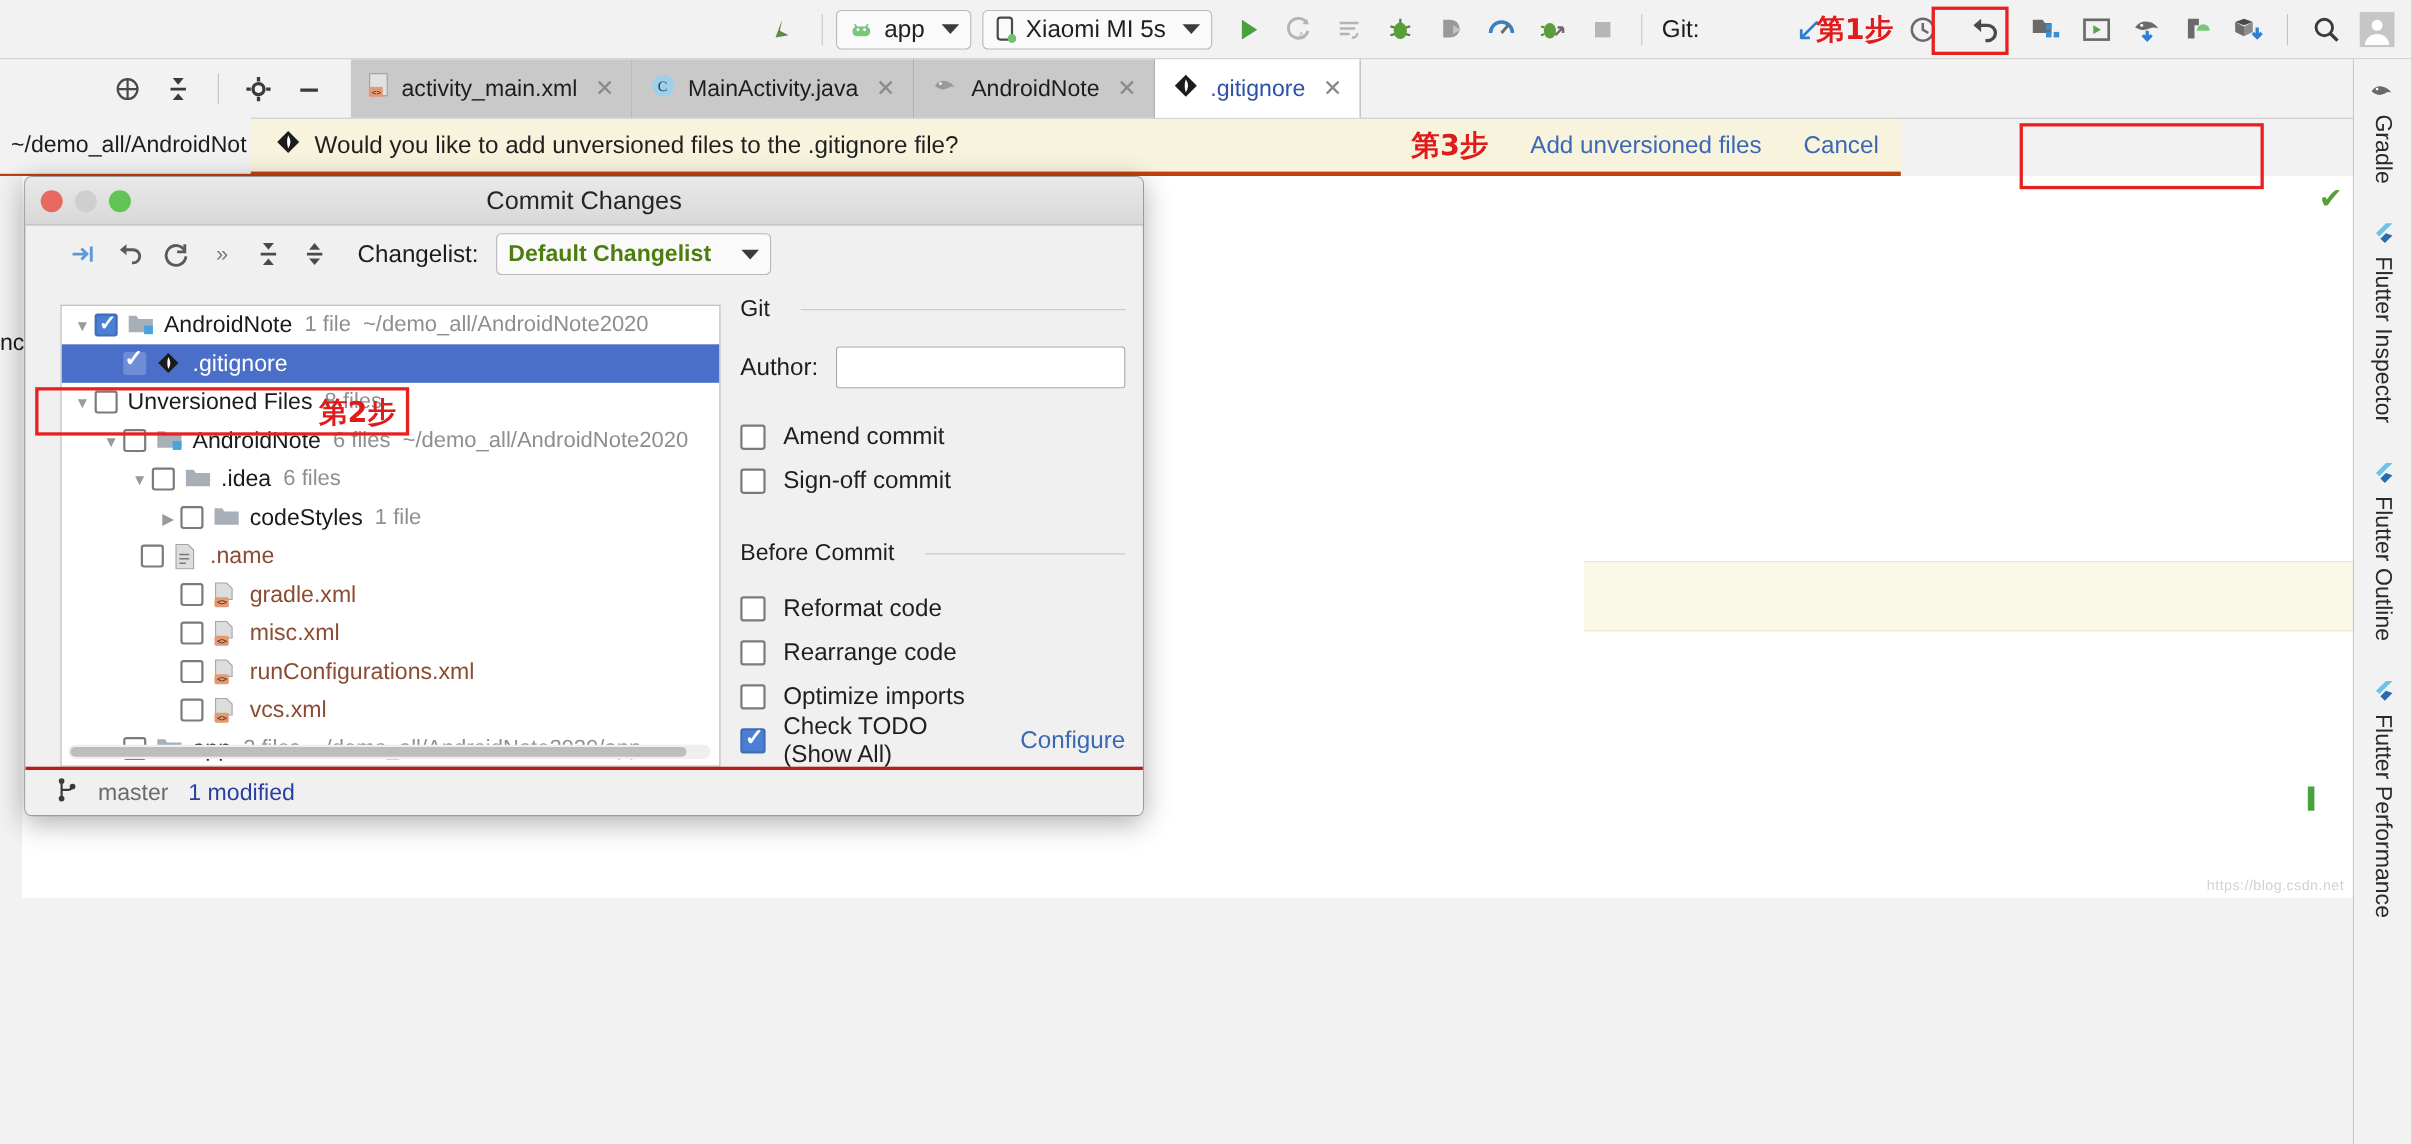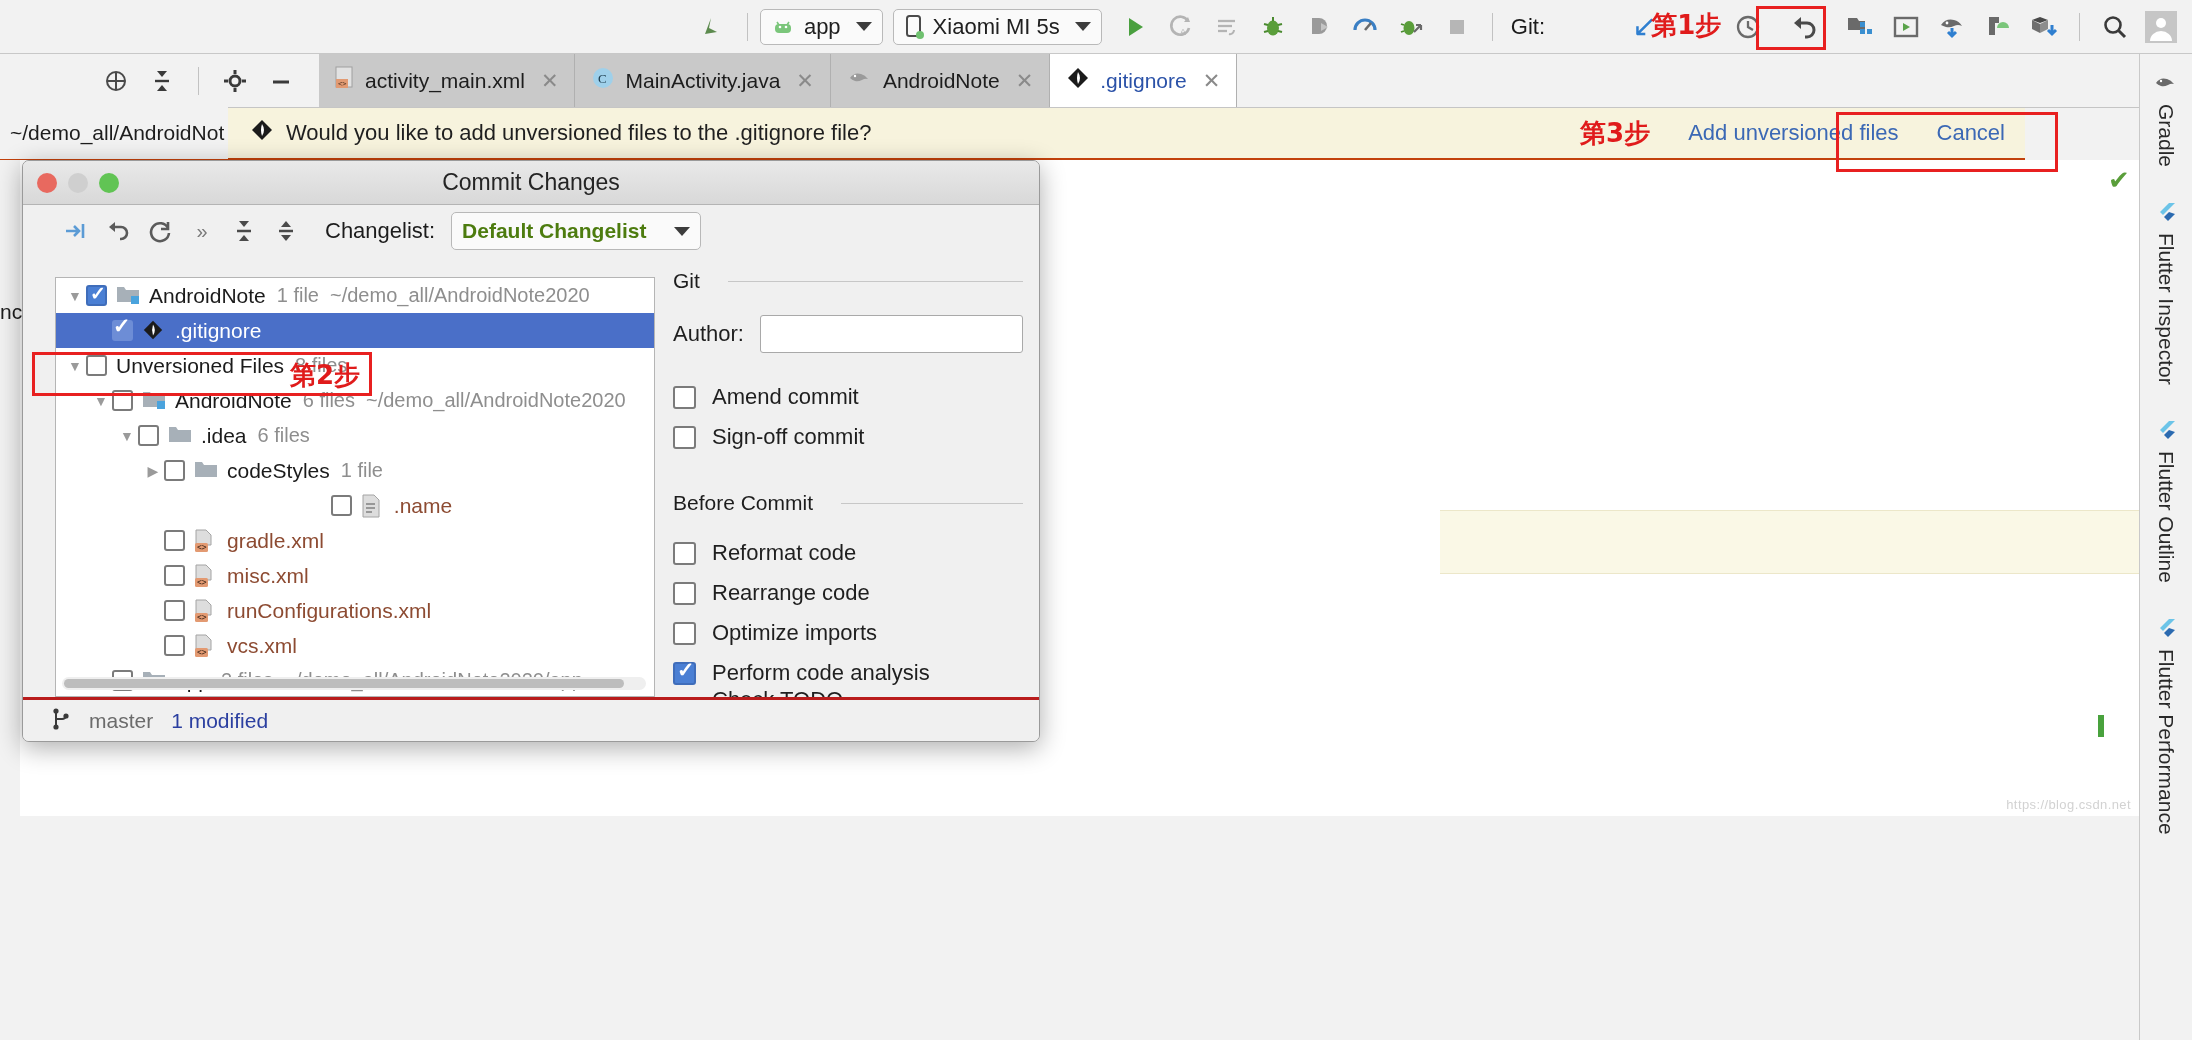--- a/index.html
+++ b/index.html
@@ -49,22 +49,22 @@
     display:flex; align-items:center; gap:10px; padding:0 16px;
     background:#c9c9c9; border-right:1px solid #b0b0b0; min-width:90px;
     font-size:21px; color:#1d1d1d;
   }
   .tab.active{ background:#ffffff; }
   .tab .x{ color:#8a8a8a; font-size:21px; margin-left:6px; }
   .tab.active .tabtext{ color:#2b52a8; }
 
   
   .notif{
-    position:absolute; left:0; top:108px; width:2025px; height:52px;
-    background:#f7f3dd; display:flex; align-items:center; border-bottom:2px solid #c2410c;
+    position:absolute; left:0; top:108px; width:1728px; height:52px;
+    background:#f7f3dd; display:flex; align-items:center; border-bottom:4px solid #c2410c;
   }
   .notif-breadcrumb{
     width:228px; height:52px; background:#f2f2f2; display:flex; align-items:center;
     font-size:21px; color:#1d1d1d; padding-left:10px; overflow:hidden; white-space:nowrap;
   }
   .notif-msg{ display:flex; align-items:center; gap:12px; padding-left:22px; font-size:22px; }
   .notif-right{ margin-left:auto; display:flex; align-items:center; gap:22px; padding-right:20px; }
   .link{ color:#3b68b5; font-size:22px; }
   .notif-btn-box{ padding:9px 16px; }
 
@@ -601,21 +601,21 @@
           </div>
           <div class="row" style="padding-left: 86px;">
             <span class="tri">▶</span>
             <span class="cb"></span>
             <span class="ic"><svg width="24" height="20" viewBox="0 0 24 20">
                 <path d="M1 3 h7 l2 3 h13 v12 h-22z" fill="#a7b0b8"></path>
               </svg></span>
             <span class="nm">codeStyles</span>
             <span class="meta">1 file</span>
           </div>
-          <div class="row" style="padding-left: 68px; justify-content: center;">
+          <div class="row" style="padding-left: 50px;">
             <span class="tri"></span>
             <span class="cb"></span>
             <span class="ic"><svg width="20" height="24" viewBox="0 0 20 24">
                 <path d="M2 1 h11 l5 5 v17 h-16z" fill="#dddddd" stroke="#a4a4a4"></path>
                 <g stroke="#7a7a7a" stroke-width="1.4">
                   <line x1="5" y1="10" x2="14" y2="10"></line>
                   <line x1="5" y1="14" x2="14" y2="14"></line>
                   <line x1="5" y1="18" x2="11" y2="18"></line>
                 </g>
               </svg></span>
@@ -711,24 +711,20 @@
         <div class="opt">
           <span class="cb2"></span>
           <span>Rearrange code</span>
         </div>
         <div class="opt">
           <span class="cb2"></span>
           <span>Optimize imports</span>
         </div>
         <div class="opt">
           <span class="cb2 on"></span>
-          <span>Perform code analysis</span>
-        </div>
-        <div class="opt">
-          <span class="cb2 on"></span>
           <span>Check TODO (Show All)</span>
           <span class="link">Configure</span>
         </div>
         <div class="opt">
           <span class="cb2"></span>
           <span>Cleanup</span>
         </div>
 
       </div>
     </div>

